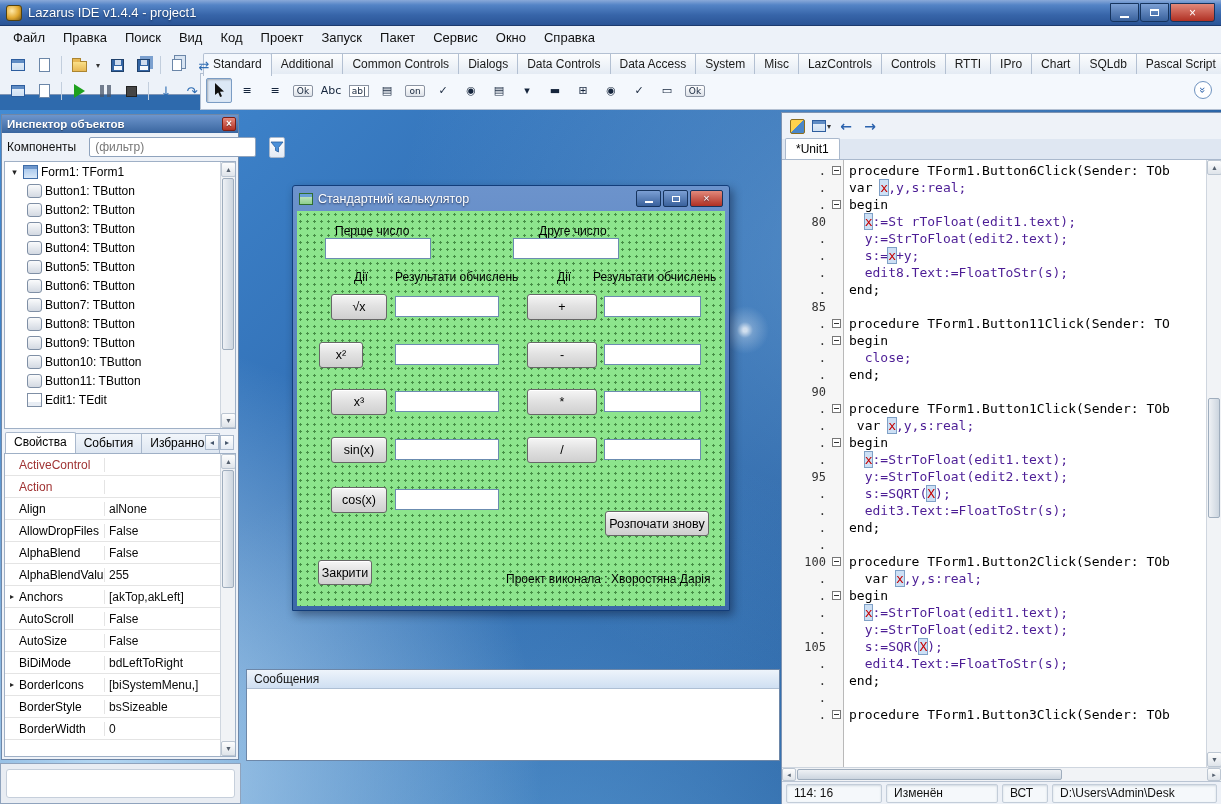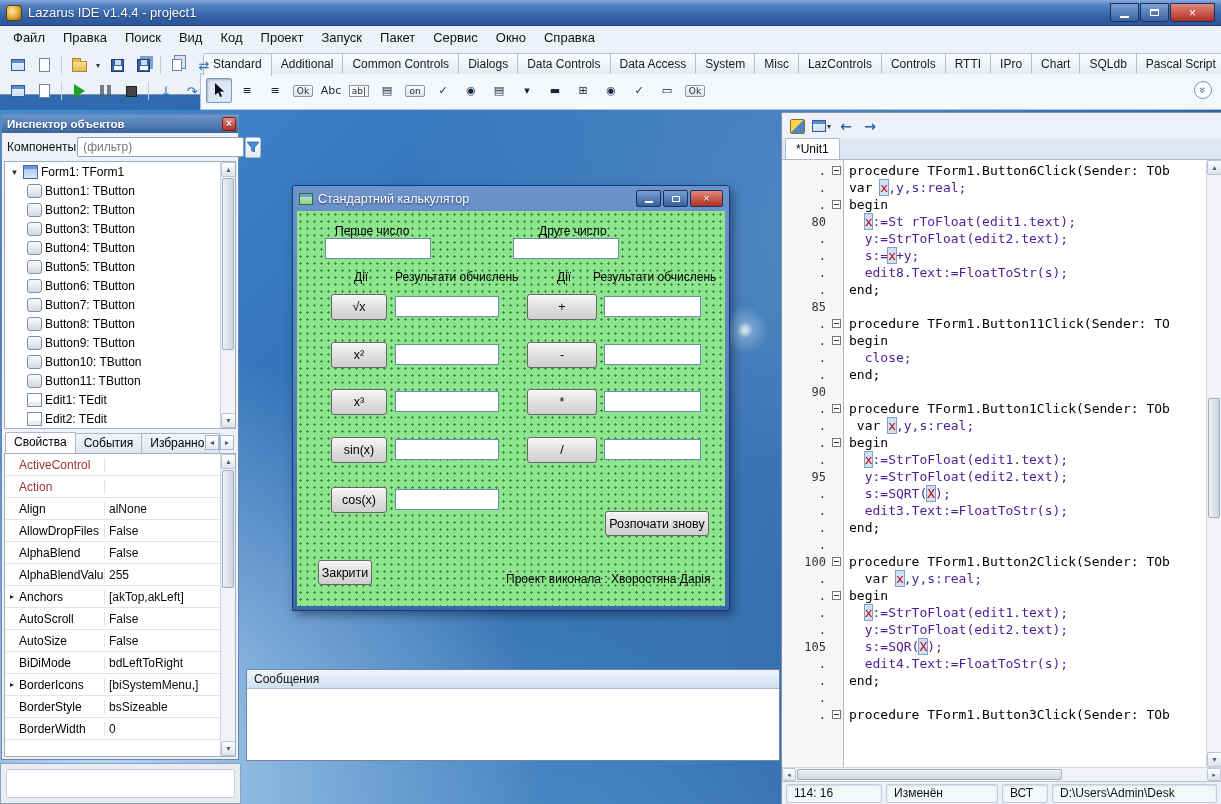--- a/index.html
+++ b/index.html
@@ -67,21 +67,21 @@
   .ic-pages{width:10px;height:12px;background:#fff;border:1px solid #6b86a8;box-shadow:3px -3px 0 0 #d8e4f2,3px -3px 0 1px #6b86a8;margin-left:-2px}
   .ic-play{width:0;height:0;border-left:11px solid #1ea11e;border-top:7px solid transparent;border-bottom:7px solid transparent}
   .ic-pause{width:11px;height:12px;border-left:4px solid #49566b;border-right:4px solid #49566b;opacity:.75}
   .ic-stop{width:11px;height:11px;background:#454545;border:1px solid #222}
   .gly{font-family:"DejaVu Sans",sans-serif;font-size:13px;color:#2f6db3}
 
   
   .oi{position:absolute;left:1px;top:114px;width:238px;height:646px;background:#eef2f8;border:1px solid #6e87a8;display:flex;flex-direction:column;z-index:10}
   .oi-header{height:18px;flex:none;background:linear-gradient(#6d95cc,#3a669f);color:#fff;font-size:11.5px;font-weight:bold;display:flex;align-items:center;padding:0 5px;position:relative;text-shadow:0 1px 1px rgba(0,0,0,.4)}
   .oi-close{position:absolute;right:2px;top:2px;width:14px;height:14px;background:linear-gradient(#e8897b,#b23023);border:1px solid #7c1f14;color:#fff;font-size:10px;line-height:12px;text-align:center;border-radius:2px}
-  .oi-comp-row{height:28px;flex:none;display:flex;align-items:center;padding:0 5px;gap:1px}
+  .oi-comp-row{height:28px;flex:none;display:flex;align-items:center;padding:0 5px;gap:13px}
   .oi-comp-label{font-size:12px;color:#111}
   .oi-filter{flex:1;height:20px;border:1px solid #8fa3bd;border-radius:2px;background:#fff;font-size:12px;padding:0 5px;color:#444;font-family:"Liberation Sans",sans-serif}
   .oi-filter::placeholder{color:#777}
   .oi-funnel{width:22px;height:21px;border:1px solid #a9b8cc;border-radius:2px;background:linear-gradient(#fff,#e4ebf4);display:flex;align-items:center;justify-content:center}
   .oi-tree{height:268px;flex:none;background:#fff;border:1px solid #9fb0c6;margin:0 2px;position:relative;overflow:hidden;padding-right:15px}
   .trow{height:19px;display:flex;align-items:center;gap:3px;padding-left:22px;font-size:12px;color:#000;white-space:nowrap}
   .trow.root{padding-left:4px}
   .texp{width:11px;font-size:9px;color:#222;text-align:center}
   .ti{width:15px;height:14px;flex:none}
   .ti-form{background:linear-gradient(#9cc0ea,#d9e8f8);border:1px solid #3e6ca8;box-shadow:inset 0 3px 0 #6e97cc}
@@ -414,24 +414,20 @@
           <span class="tlabel">Button10: TButton</span>
         </div>
         <div class="trow">
           <span class="ti ti-btn"></span>
           <span class="tlabel">Button11: TButton</span>
         </div>
         <div class="trow">
           <span class="ti ti-edit"></span>
           <span class="tlabel">Edit1: TEdit</span>
         </div>
-        <div class="trow">
-          <span class="ti ti-edit"></span>
-          <span class="tlabel">Edit2: TEdit</span>
-        </div>
       </div>
     <div class="oi-tabs" id="oitabs">
       <div class="oi-tab active">Свойства</div>
         <div class="oi-tab">События</div>
         <div class="oi-tab">Избранное</div>
         <span class="oi-tabarrows">
         <span class="oi-tabarrow">◂</span>
         <span class="oi-tabarrow">▸</span>
       </span>
     </div>
@@ -541,21 +537,21 @@
       <input class="fedit" id="edit2" style="">
       <span class="flbl" id="hdr-act-l">Дії</span>
       <span class="flbl" id="hdr-res-l">Результати обчислень</span>
       <span class="flbl" id="hdr-act-r">Дії</span>
       <span class="flbl" id="hdr-res-r">Результати обчислень</span>
       <div class="fbtn" id="restart">Розпочати знову</div>
       <div class="fbtn" id="closebtn">Закрити</div>
       <span class="flbl" id="credit">Проект виконала : Хворостяна Дарія</span>
     <div class="fbtn" style="left: 34px; top: 83px; width: 56px;">√x</div>
         <input class="fedit" style="left: 98px; top: 85px; width: 104px;">
-        <div class="fbtn" style="left: 34px; top: 131px; width: 56px;">x²</div>
+        <div class="fbtn" style="left: 22px; top: 131px; width: 44px;">x²</div>
         <input class="fedit" style="left: 98px; top: 133px; width: 104px;">
         <div class="fbtn" style="left: 34px; top: 178px; width: 56px;">x³</div>
         <input class="fedit" style="left: 98px; top: 180px; width: 104px;">
         <div class="fbtn" style="left: 34px; top: 226px; width: 56px;">sin(x)</div>
         <input class="fedit" style="left: 98px; top: 228px; width: 104px;">
         <div class="fbtn" style="left: 34px; top: 276px; width: 56px;">cos(x)</div>
         <input class="fedit" style="left: 98px; top: 278px; width: 104px;">
         <div class="fbtn" style="left: 230px; top: 83px; width: 70px;">+</div>
         <input class="fedit" style="left: 307px; top: 85px; width: 97px;">
         <div class="fbtn" style="left: 230px; top: 131px; width: 70px;">-</div>

